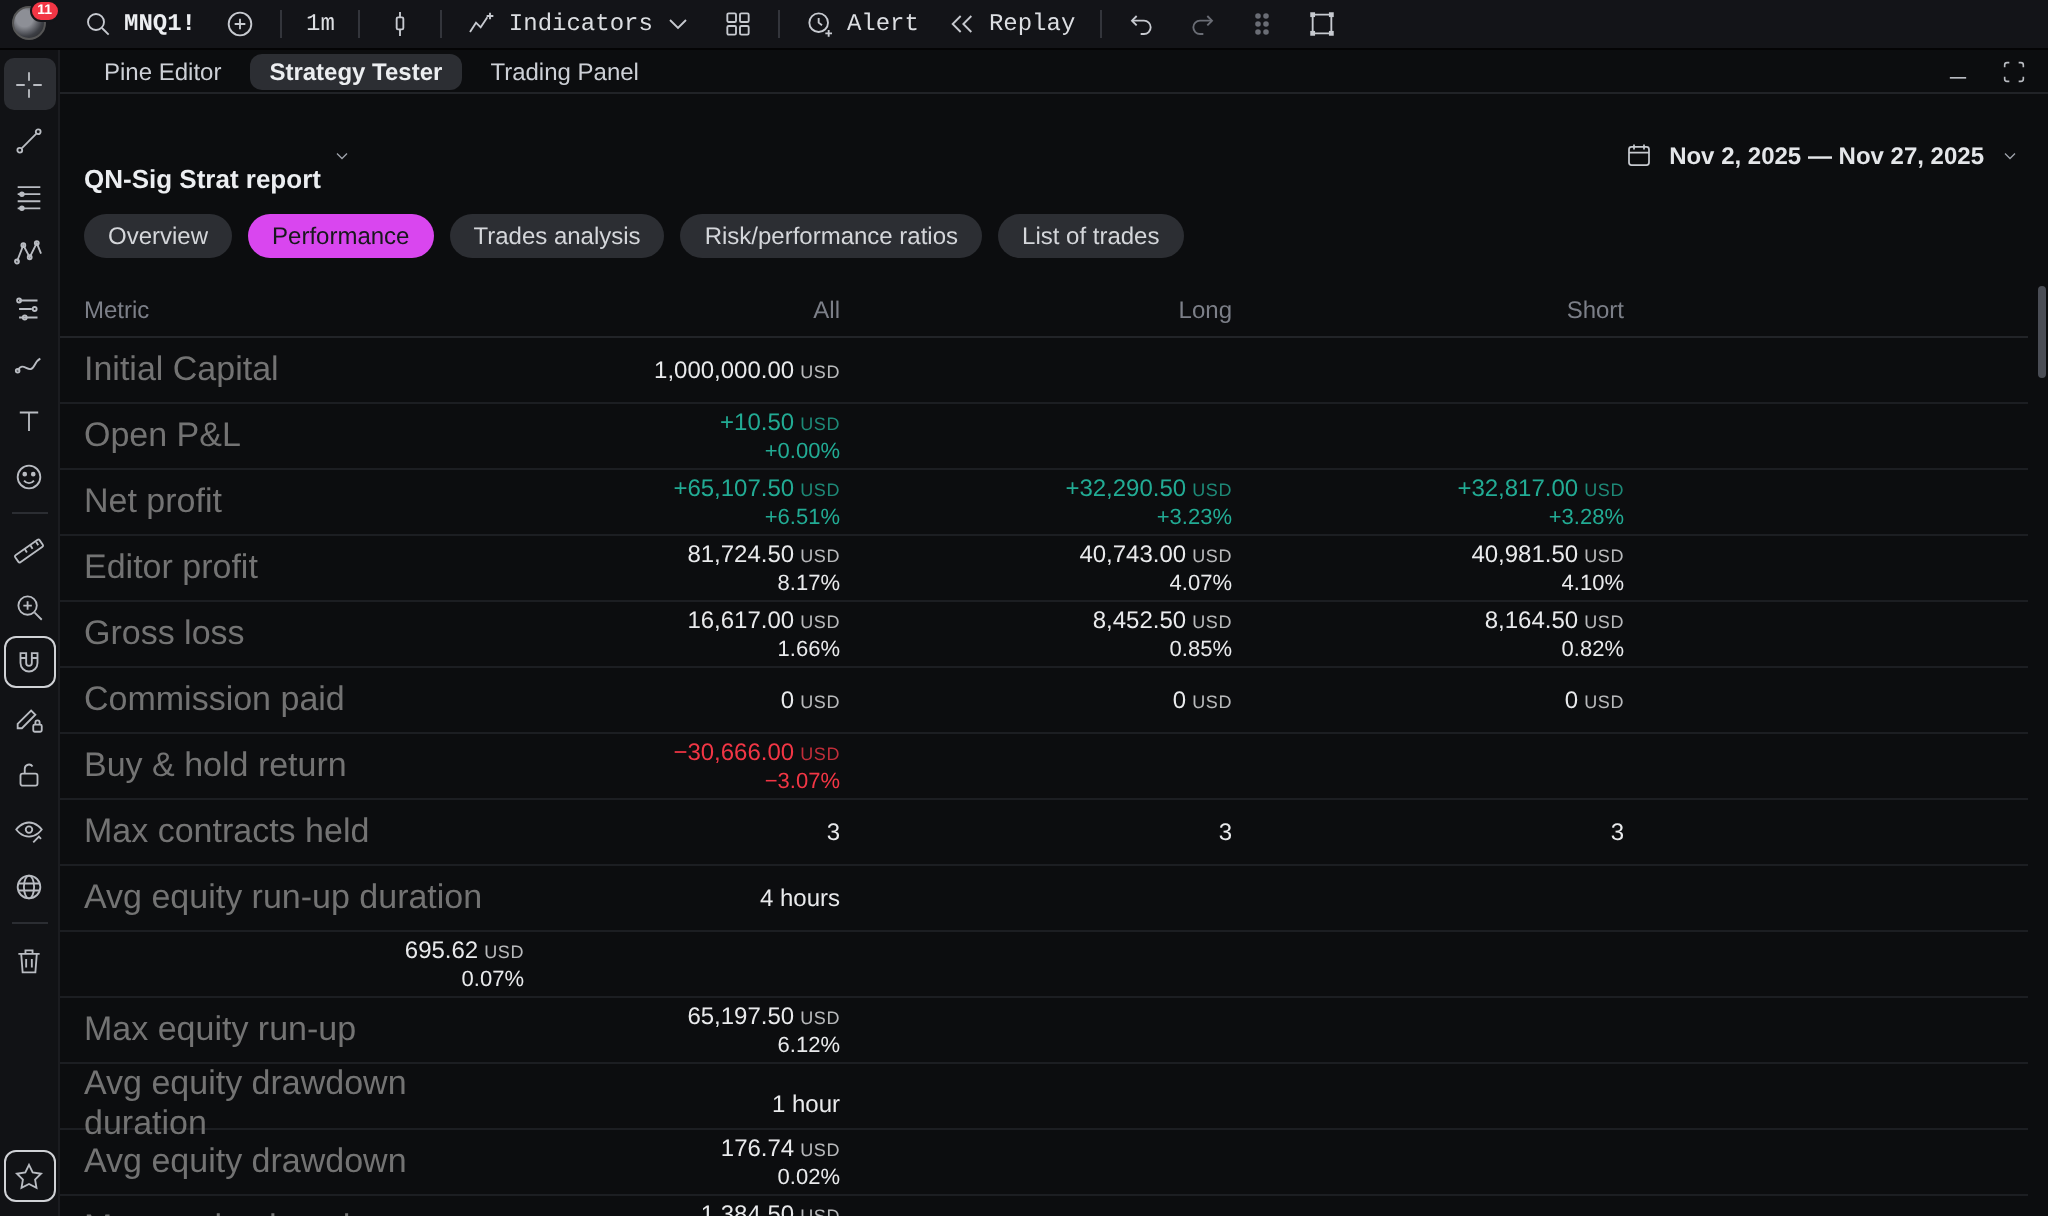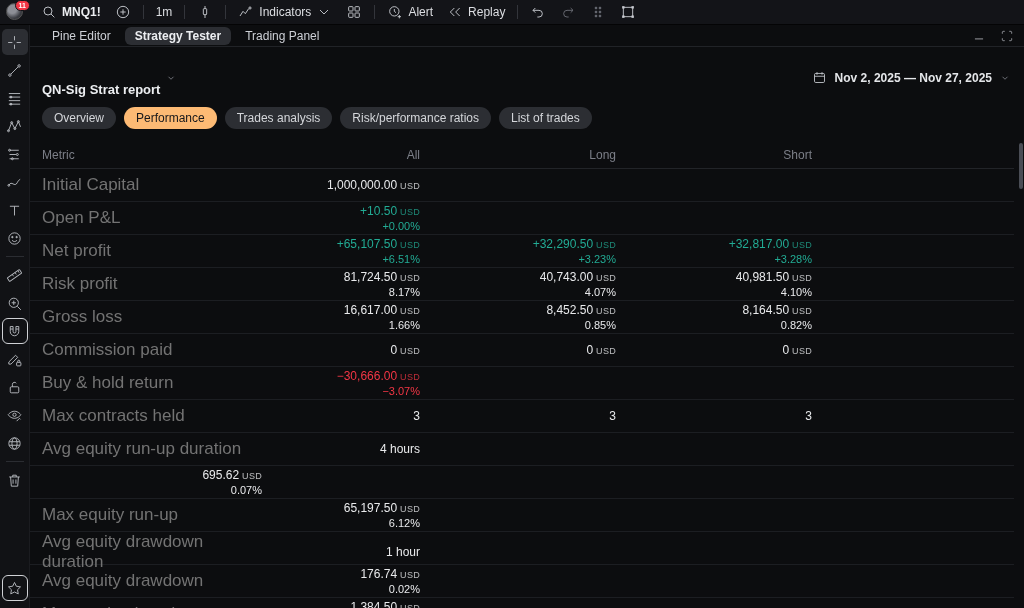--- a/index.html
+++ b/index.html
@@ -2,21 +2,21 @@
 <html style="--green: #22ab94; --red: #f23645;"><head>
 <meta charset="utf-8">
 <style>
   * { margin:0; padding:0; box-sizing:border-box; }
   html,body { width:1024px; height:608px; overflow:hidden; background:#000; }
   body { font-family:"Liberation Sans", sans-serif; color:#d6d8dc; }
   #app { width:1024px; height:608px; display:flex; flex-direction:column; background:#0c0d0f; }
 
   
   .topbar { height:25px; flex:0 0 25px; background:#131418; display:flex; align-items:center; padding:0 6px; border-bottom:1px solid #040405; }
-  .tb-btn { display:flex; align-items:center; gap:5px; color:#dcdee2; font-size:12px; padding:2px 7px; border-radius:4px; background:none; border:none; cursor:pointer; font-family:Liberation Sans, sans-serif; }
+  .tb-btn { display:flex; align-items:center; gap:5px; color:#dcdee2; font-size:12px; padding:2px 7px; border-radius:4px; background:none; border:none; cursor:pointer; font-family:Liberation Mono, monospace; }
   .tb-btn svg { width:16px; height:16px; stroke:#c7cad0; stroke-width:1.4; fill:none; }
   .tb-btn.dim svg { stroke:#6a6d75; }
   .tb-sep { width:1px; height:14px; background:#33353b; margin:0 5px; }
   .symbol-label { font-weight:bold; color:#eceef1; }
   .avatar-wrap { position:relative; width:20px; height:18px; margin-right:8px; }
   .avatar { width:17px; height:17px; border-radius:50%; background:radial-gradient(circle at 35% 35%, #8d8f96 0 30%, #3c3e44 65%, #222); border:1px solid #555; }
   .badge { position:absolute; top:-3px; right:-4px; background:var(--red,#f23645); color:#fff; font-size:7px; font-weight:bold; border-radius:7px; padding:1px 3px; line-height:1; border:1px solid #131418; }
   .chev { width:10px; height:10px; stroke:#9ea2aa; stroke-width:1.6; fill:none; }
 
   
@@ -40,21 +40,21 @@
   .win-controls svg { width:14px; height:14px; stroke:#b9bcc2; stroke-width:1.4; fill:none; cursor:pointer; }
 
   .report-row { display:flex; align-items:center; padding:11px 14px 6px 12px; }
   .report-title-btn { display:flex; align-items:center; gap:6px; background:none; border:none; cursor:pointer; font-family:inherit; }
   .report-title { font-size:13px; font-weight:bold; color:#eceef1;margin-top:24px; }
   .date-range-btn { margin-left:auto; display:flex; align-items:center; gap:8px; background:none; border:none; cursor:pointer; font-family:inherit; font-size:12px; font-weight:bold; color:#e4e6e9; }
   .date-range-btn svg.cal { width:15px; height:15px; stroke:#c7cad0; stroke-width:1.4; fill:none; }
 
   .pills-row { display:flex; gap:8px; padding:4px 12px 12px 12px; }
   .pill { font-size:12px; color:#d4d6da; background:#2c2e33; border:none; padding:4px 12px; border-radius:13px; cursor:pointer; font-family:inherit; white-space:nowrap; }
-  .pill.active { background:#fdba74; color:#17181b; }
+  .pill.active { background:#d946ef; color:#17181b; }
 
   
   .tbl { margin-right:10px; }
   .trow, .thead { display:grid; grid-template-columns:232px 158px 196px 196px 1fr; align-items:center; }
   .thead { height:28px; border-bottom:1px solid #222428; color:#7c7f88; font-size:12px; }
   .thead .h-metric { padding-left:12px; }
   .thead .h-val { text-align:right; }
   .trow { height:33px; border-bottom:1px solid #1c1e22; }
   .metric { font-size:17px; color:#737373; padding-left:12px; }
   .val { text-align:right; font-size:12px; color:#e9eaec; line-height:14px; }
@@ -367,21 +367,21 @@
                 <div class="line c-green">+32,290.50<span class="cur">USD</span></div>
                 <div class="pct c-green">+3.23%</div>
               </div>
               <div class="val">
                 <div class="line c-green">+32,817.00<span class="cur">USD</span></div>
                 <div class="pct c-green">+3.28%</div>
               </div>
               <div></div>
             </div>
             <div class="trow">
-              <div class="metric">Risk profit</div>
+              <div class="metric">Editor profit</div>
               <div class="val">
                 <div class="line">81,724.50<span class="cur">USD</span></div>
                 <div class="pct">8.17%</div>
               </div>
               <div class="val">
                 <div class="line">40,743.00<span class="cur">USD</span></div>
                 <div class="pct">4.07%</div>
               </div>
               <div class="val">
                 <div class="line">40,981.50<span class="cur">USD</span></div>

